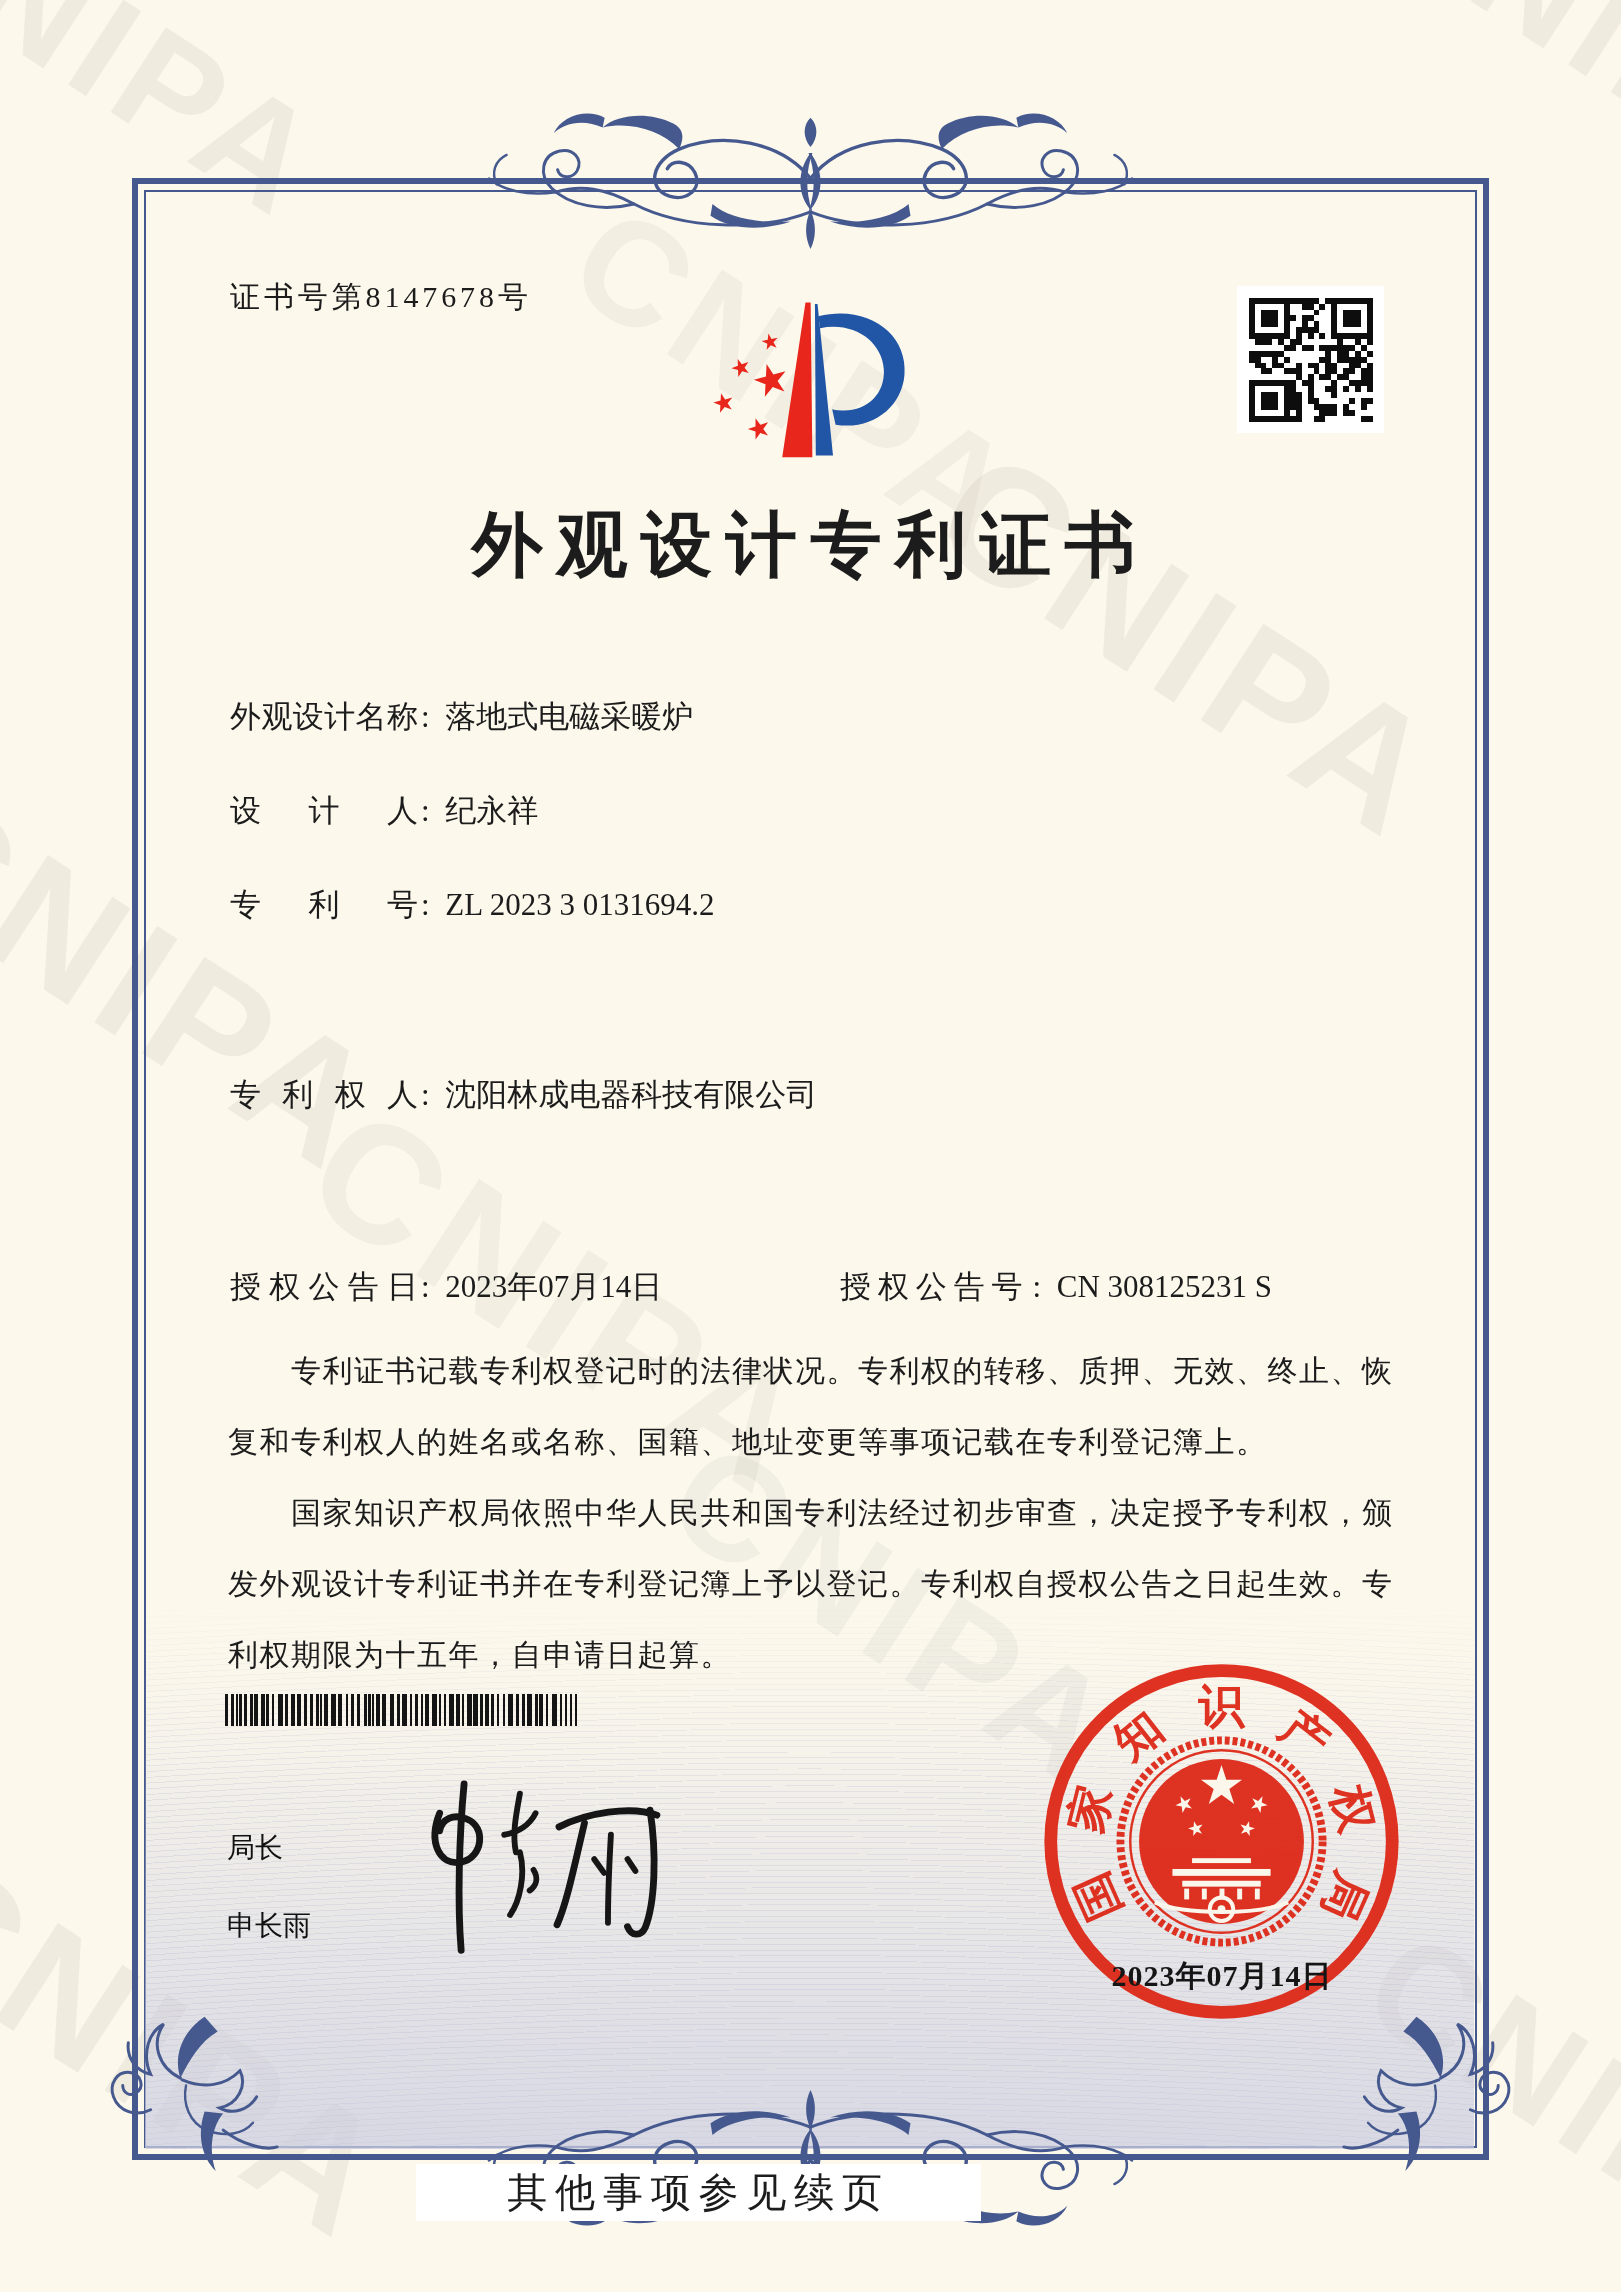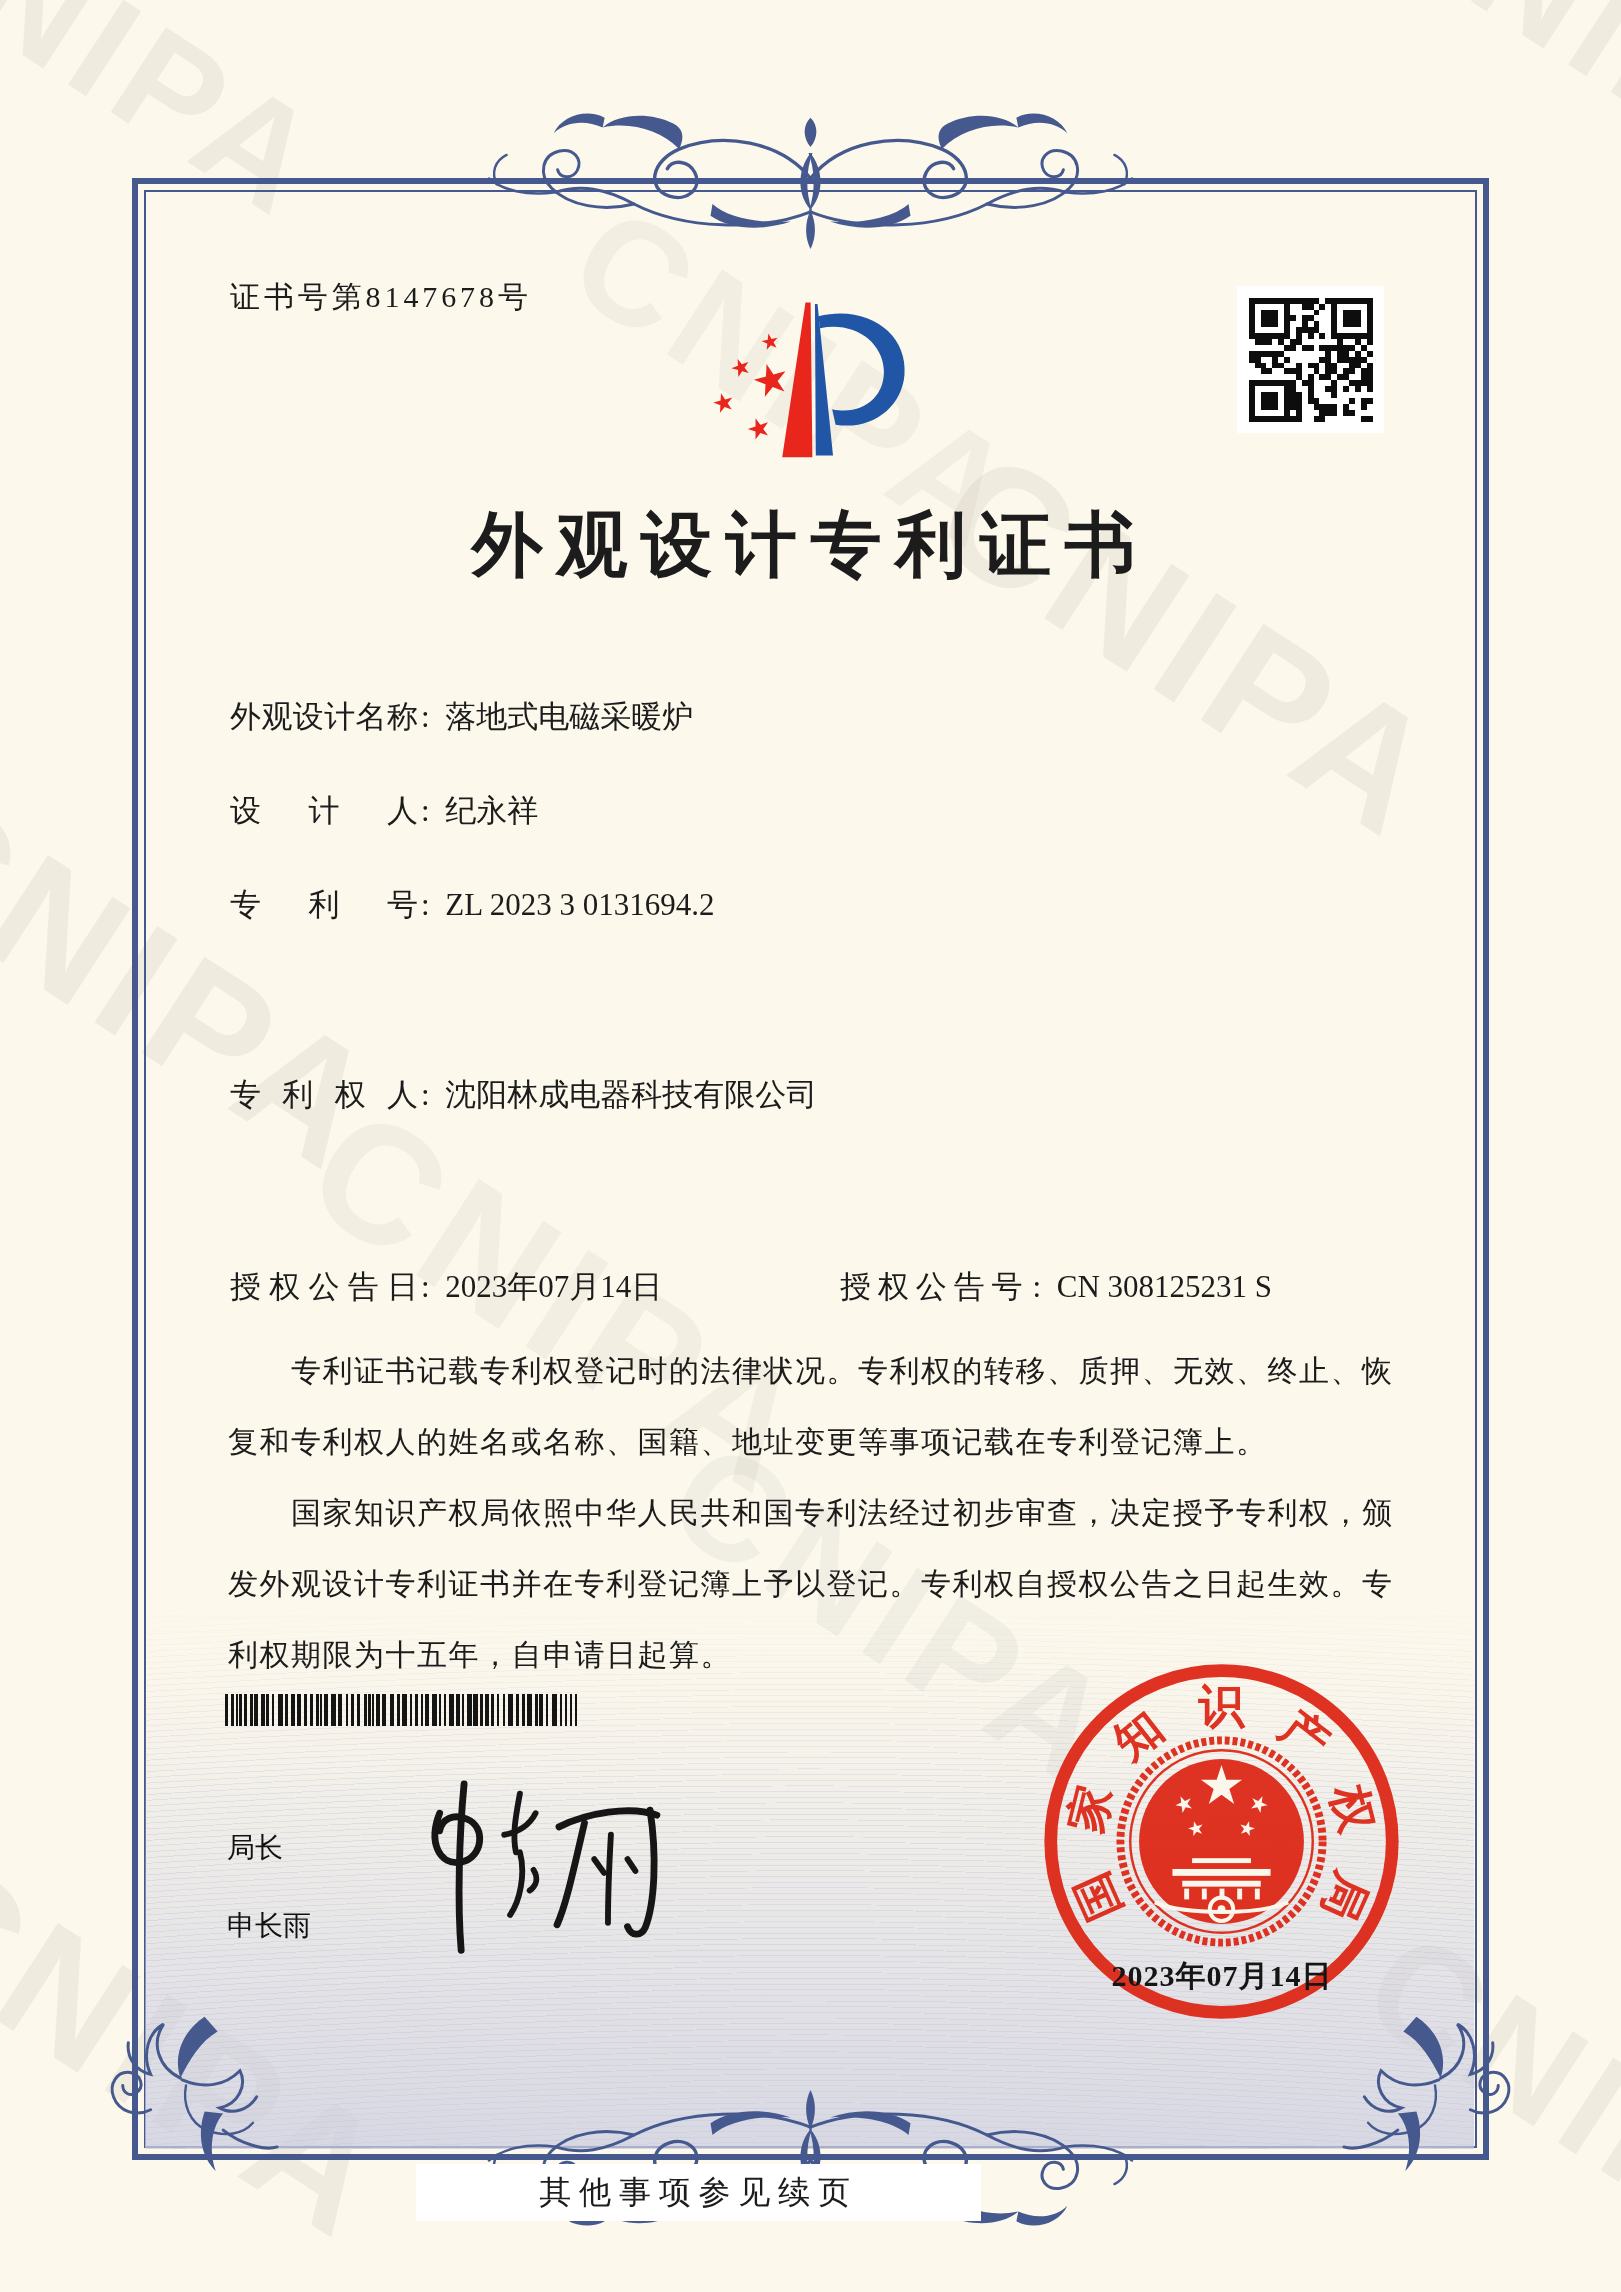--- a/index.html
+++ b/index.html
@@ -68,21 +68,21 @@
   .seal-date{
     left:1072px;top:1956px;width:300px;text-align:center;
     font-size:30px;font-weight:bold;letter-spacing:1px;color:#151515;z-index:6;
   }
   
   .footer-page{left:140px;top:2094px;width:1341px;text-align:center;font-size:26.5px;letter-spacing:2px;}
   .cont-band{
     left:416px;top:2164px;width:565px;height:57px;background:#ffffff;
     display:flex;align-items:center;justify-content:center;
   }
-  .cont-text{font-size:32px;letter-spacing:7.8px;} .z2{z-index:2;} .z3{z-index:3;} .z5{z-index:5;}
+  .cont-text{font-size:40px;letter-spacing:7.8px;} .z2{z-index:2;} .z3{z-index:3;} .z5{z-index:5;}
 </style>
 </head>
 <body>
 
 <div class="page">
 
   <div class="wm" style="left:-147px;top:-39px;font-size:147px;">CNIPA</div>
   <div class="wm" style="left:1353px;top:-59px;font-size:147px;">CNIPA</div>
   <div class="wm" style="left:549px;top:294px;font-size:147px;color:rgba(178,171,155,0.12);">CNIPA</div>
   <div class="wm" style="left:912px;top:549px;font-size:167px;">CNIPA</div>

